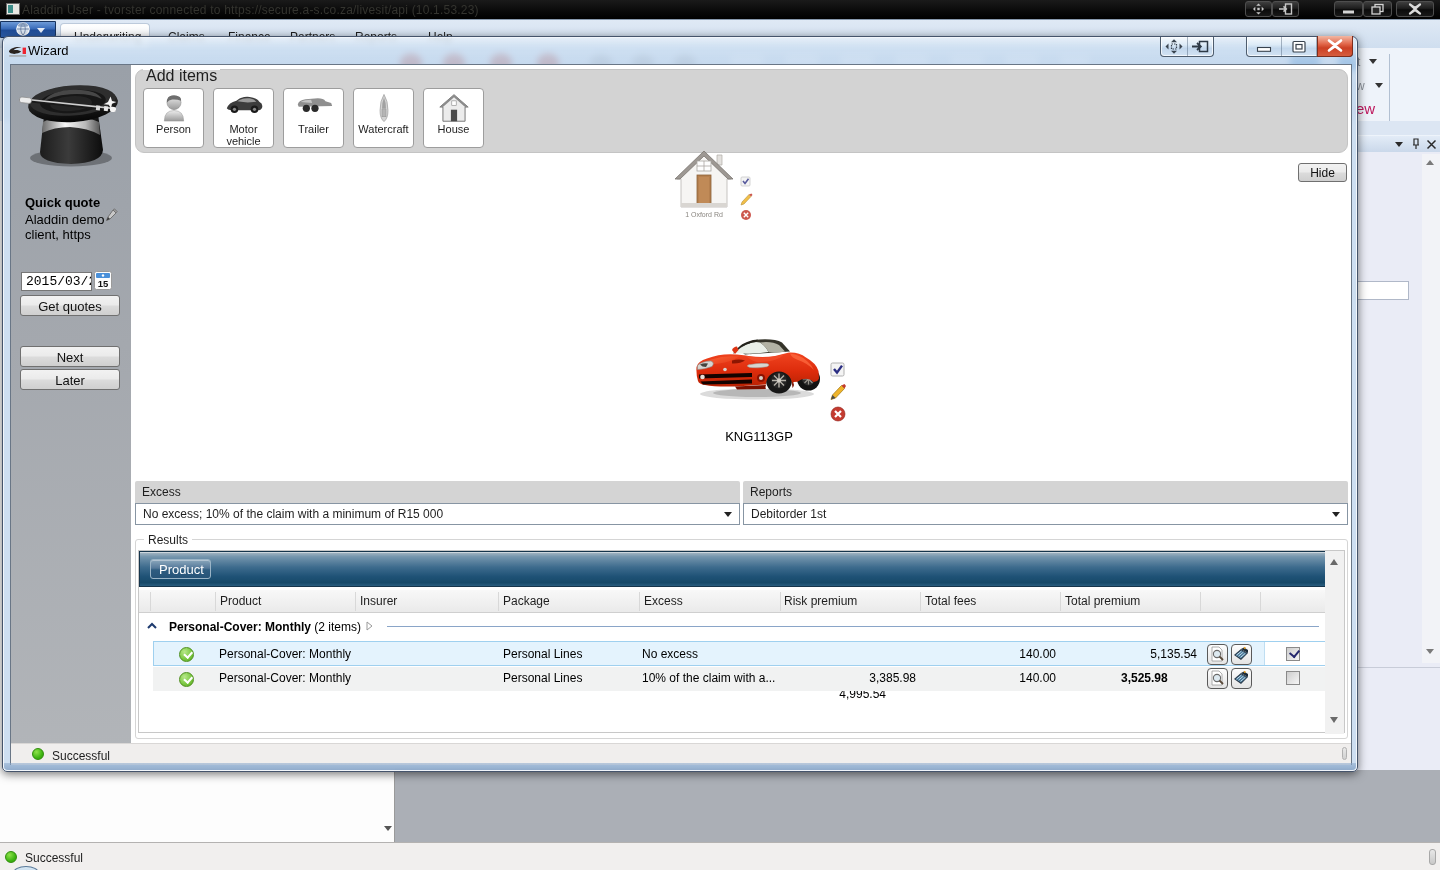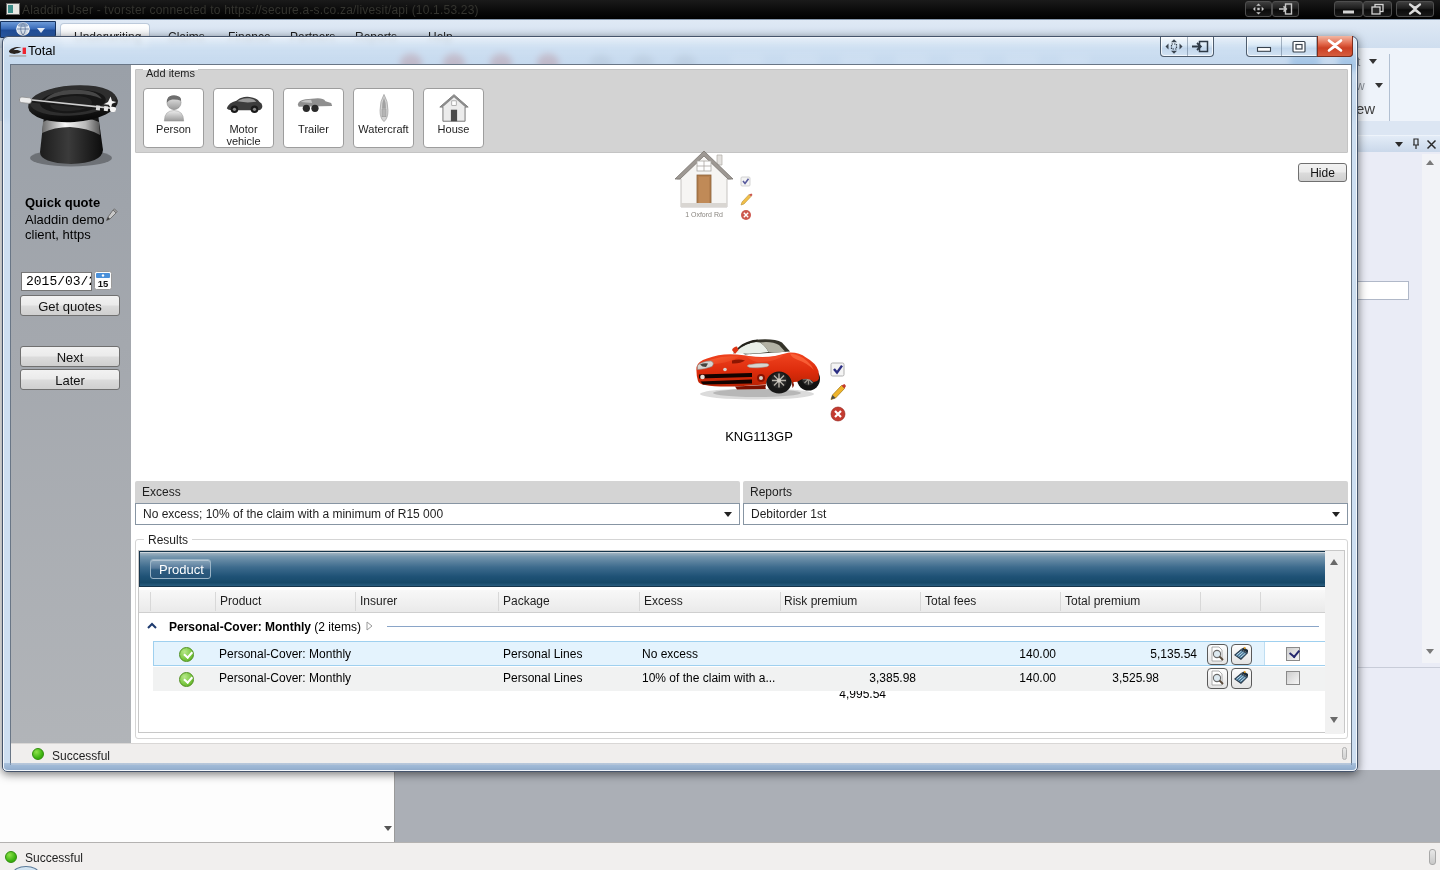--- a/index.html
+++ b/index.html
@@ -40,21 +40,21 @@
 #dialog::before{content:"";position:absolute;left:1px;right:1px;top:1px;height:26px;border-radius:5px 5px 0 0;
   background:linear-gradient(180deg,rgba(255,255,255,0.55),rgba(225,238,250,0.25) 45%,rgba(190,212,235,0.12));}
 #dialog::after{content:"";position:absolute;left:1px;right:1px;bottom:1px;height:7px;border-radius:0 0 4px 4px;
   background:linear-gradient(180deg,rgba(140,170,205,0.55),rgba(125,155,192,0.75));}
 #dlgtitle{position:absolute;left:0;top:0;width:100%;height:27px;}
 #dlgtitle .txt{position:absolute;left:25px;top:6px;font-size:13px;color:#000;}
 #client{position:absolute;left:7px;top:27px;width:1342px;height:701px;background:#fff;border:1px solid #697686;}
 
 #sidebar{position:absolute;left:0;top:0;width:120px;height:699px;background:linear-gradient(180deg,#9aa0a8 0%,#a4a8ae 40%,#b2b5b9 100%);}
 
-#additems{position:absolute;left:124px;top:4px;width:1213px;height:84px;background:#d3d3d3;border:1px solid #c4c4c4;border-radius:1px;}
+#additems{position:absolute;left:124px;top:4px;width:1213px;height:84px;background:#d3d3d3;border:1px solid #c4c4c4;border-radius:9px;}
 .itembtn{position:absolute;top:18px;width:61px;height:60px;background:#fff;border:1px solid #9d9d9d;border-radius:4px;
   font-size:11px;color:#1e1e1e;text-align:center;}
 .itembtn .ic{position:absolute;top:3px;left:50%;transform:translateX(-50%);}
 .itembtn .lbl{position:absolute;top:34px;left:0;width:100%;line-height:12px;}
 
 .sechdr{position:absolute;height:22px;background:#d4d4d4;border-radius:2px 2px 0 0;font-size:12px;color:#1e1e1e;padding:4px 0 0 7px;}
 .combo{position:absolute;height:22px;background:#fff;border:1px solid #8795a3;font-size:12px;color:#1e1e1e;padding:3px 0 0 7px;}
 .combo .arr{position:absolute;right:7px;top:8px;width:0;height:0;border-left:4px solid transparent;border-right:4px solid transparent;border-top:5px solid #222;}
 
 #resultsbox{position:absolute;left:124px;top:474px;width:1213px;height:200px;border:1px solid #d5d5d5;border-radius:3px;}
@@ -164,21 +164,21 @@
   <div class="blob" style="left:1060px;top:7px;width:30px;height:12px;background:rgba(255,255,255,0.8);"></div>
   <div class="blob" style="left:1290px;top:6px;width:30px;height:16px;background:#4a8fd0;"></div>
   <div class="blob" style="left:1338px;top:6px;width:28px;height:16px;background:#4a8fd0;"></div>
 </div>
 <div id="rightpane">
   <div class="abs" style="left:0;top:0;width:84px;height:73px;background:#eef3fa;"></div>
   <div class="abs" style="left:1px;top:7px;font-size:12px;color:#8a9099;">t</div>
   <div class="abs" style="left:13px;top:11px;width:0;height:0;border-left:4px solid transparent;border-right:4px solid transparent;border-top:5px solid #333;"></div>
   <div class="abs" style="left:0px;top:31px;font-size:12px;color:#8a9099;">w</div>
   <div class="abs" style="left:19px;top:35px;width:0;height:0;border-left:4px solid transparent;border-right:4px solid transparent;border-top:5px solid #333;"></div>
-  <div class="abs" style="left:0px;top:52px;font-size:15px;color:#404040;">ew</div>
+  <div class="abs" style="left:0px;top:52px;font-size:15px;color:#be185d;">ew</div>
   <div class="abs" style="left:33px;top:6px;width:1px;height:72px;background:#b2c0d2;"></div>
   <div class="abs" style="left:0;top:73px;width:84px;height:14px;background:#dce6f3;"></div>
   <div class="abs" style="left:0;top:87px;width:84px;height:17px;background:linear-gradient(180deg,#e3ecf7,#cad8ea);border-top:1px solid #eef4fb;">
     <div class="abs" style="left:39px;top:6px;width:0;height:0;border-left:4.5px solid transparent;border-right:4.5px solid transparent;border-top:5px solid #2a2a2a;"></div>
     <svg class="abs" style="left:54px;top:2px;" width="12" height="13" viewBox="0 0 12 13">
         <path d="M4 1 h4 v6 h-4 z M3 7 h6 M6 7 v4" stroke="#2a2a2a" stroke-width="1.2" fill="none"></path>
       </svg>
     <svg class="abs" style="left:70px;top:3px;" width="11" height="11" viewBox="0 0 11 11">
         <path d="M1.5 1.5 L9.5 9.5 M9.5 1.5 L1.5 9.5" stroke="#2a2a2a" stroke-width="1.5"></path>
       </svg>
@@ -203,21 +203,21 @@
   <div style="position:absolute;left:13px;top:23px;width:26px;height:14px;border:1.5px solid #5a7a9a;border-radius:50%;background:linear-gradient(180deg,#d8e8f4,#b0cce4);"></div>
 </div>
 
 <div id="dialog">
   <div id="dlgtitle">
     <svg class="abs" style="left:5px;top:9px;" width="22" height="12" viewBox="0 0 22 12">
       <path d="M1 5.2 C2.5 1.8 8 0.2 13.5 1.2 C9.5 1.6 6.5 2.8 5.5 4.2 C8 3.6 11.5 3.9 13.2 5.6 C11 7.4 7 8.4 4 7.6 C2 7 0.8 6.2 1 5.2 Z" fill="#2b2420"></path>
       <rect x="14.6" y="1.6" width="3.4" height="6.4" fill="#ee2430"></rect>
       <rect x="1.2" y="9.3" width="17" height="1.3" fill="#a0a0a0"></rect>
     </svg>
-    <div class="txt">Total</div>
+    <div class="txt">Wizard</div>
     <div class="btngrp" style="left:1157px;width:54px;">
       <div class="seg">
           <svg width="26" height="19" viewBox="0 0 26 19">
             <g fill="#3a4550">
               <path d="M13 2.2 l3 3 h-6 z"></path>
               <path d="M13 16.8 l3 -3 h-6 z"></path>
               <path d="M4.5 9.5 l3 -3 v6 z"></path>
               <path d="M21.5 9.5 l-3 -3 v6 z"></path>
             </g>
             <rect x="10.5" y="7" width="5" height="5" fill="none" stroke="#3a4550" stroke-width="1.2" stroke-dasharray="1.5 1"></rect>
@@ -302,21 +302,21 @@
       <div class="abs" id="calbtn"><svg width="18" height="19" viewBox="0 0 18 19">
             <rect x="0.5" y="0.5" width="17" height="18" rx="2" fill="#fdfdfd" stroke="#9a9a9a" stroke-width="1"></rect>
             <rect x="2" y="2" width="14" height="5" rx="1" fill="#4a90d9"></rect>
             <circle cx="9" cy="4.5" r="1.2" fill="#fff"></circle>
             <text x="9" y="16" font-size="9.5" font-weight="bold" text-anchor="middle" fill="#111" font-family="Liberation Sans">15</text>
           </svg></div>
       <div class="btn7 abs" style="left:9px;top:230px;width:100px;height:21px;padding-top:3px;font-size:13px;">Get quotes</div>
       <div class="btn7 abs" style="left:9px;top:281px;width:100px;height:21px;padding-top:3px;font-size:13px;">Next</div>
       <div class="btn7 abs" style="left:9px;top:304px;width:100px;height:21px;padding-top:3px;font-size:13px;">Later</div>
     </div>
-    <div class="abs" style="left:132px;top:2px;font-size:11px;color:#1e1e1e;background:linear-gradient(180deg,#ffffff 0 3px,#d3d3d3 3px);padding:0 3px;z-index:3;">Add items</div>
+    <div class="abs" style="left:132px;top:2px;font-size:16px;color:#1e1e1e;background:linear-gradient(180deg,#ffffff 0 3px,#d3d3d3 3px);padding:0 3px;z-index:3;">Add items</div>
     <div id="additems">
       <div class="itembtn" style="left:7px;">
         <svg class="ic" width="30" height="30" viewBox="0 0 34 34">
           <defs>
               <linearGradient id="pg" x1="0" y1="0" x2="0" y2="1">
                 <stop offset="0%" stop-color="#ededed"></stop>
                 <stop offset="100%" stop-color="#9a9a9a"></stop>
               </linearGradient>
             </defs>
           <path d="M6 33 Q6 21 17 21 Q28 21 28 33 Z" fill="url(#pg)" stroke="#888" stroke-width="0.5"></path>
@@ -512,21 +512,21 @@
               </svg></div>
           <div class="cb checked" style="left:1147px;top:5px;"></div>
         </div>
         <div class="row alt" style="top:116px;height:24px;">
           <div class="greencheck" style="left:40px;top:5px;"></div>
           <span class="abs" style="left:80px;top:4px;">Personal-Cover: Monthly</span>
           <span class="abs" style="left:364px;top:4px;">Personal Lines</span>
           <span class="abs" style="left:503px;top:4px;">10% of the claim with a...</span>
           <span class="abs" style="left:701px;top:4px;width:76px;text-align:right;">3,385.98</span>
           <span class="abs" style="left:841px;top:4px;width:76px;text-align:right;">140.00</span>
-          <span class="abs" style="left:944px;top:4px;width:76px;text-align:right;">3,525.98</span>
+          <span class="abs" style="left:982px;top:4px;width:76px;text-align:left;font-weight:bold;">3,525.98</span>
           <div class="minibtn" style="left:1068px;top:1px;"><svg width="18" height="18" viewBox="0 0 18 18">
                 <path d="M4 2 h7 l3 3 v11 h-10 Z" fill="#fff" stroke="#9a9a9a" stroke-width="0.8"></path>
                 <circle cx="9" cy="9" r="3.6" fill="#cfe0ea" fill-opacity="0.7" stroke="#6a6a6a" stroke-width="1.1"></circle>
                 <path d="M11.5 11.5 L15 15" stroke="#5a4a3a" stroke-width="1.8"></path>
               </svg></div>
           <div class="minibtn" style="left:1092px;top:1px;"><svg width="18" height="18" viewBox="0 0 18 18">
                 <path d="M2 10 L9 4 L16 8 L9 15 Z" fill="#2a3a4a"></path>
                 <path d="M3.5 10 L9 5.5 L14.5 8.5 L9 13.5 Z" fill="#4a7a9a"></path>
                 <path d="M4.5 10.2 L9.5 6 M6.5 11.2 L11.5 7 M8.5 12.4 L13.3 8.3" stroke="#cfe4f0" stroke-width="0.9"></path>
                 <path d="M9 4 L12 2.5 L16 5 L16 8 Z" fill="#1a2a38"></path>

